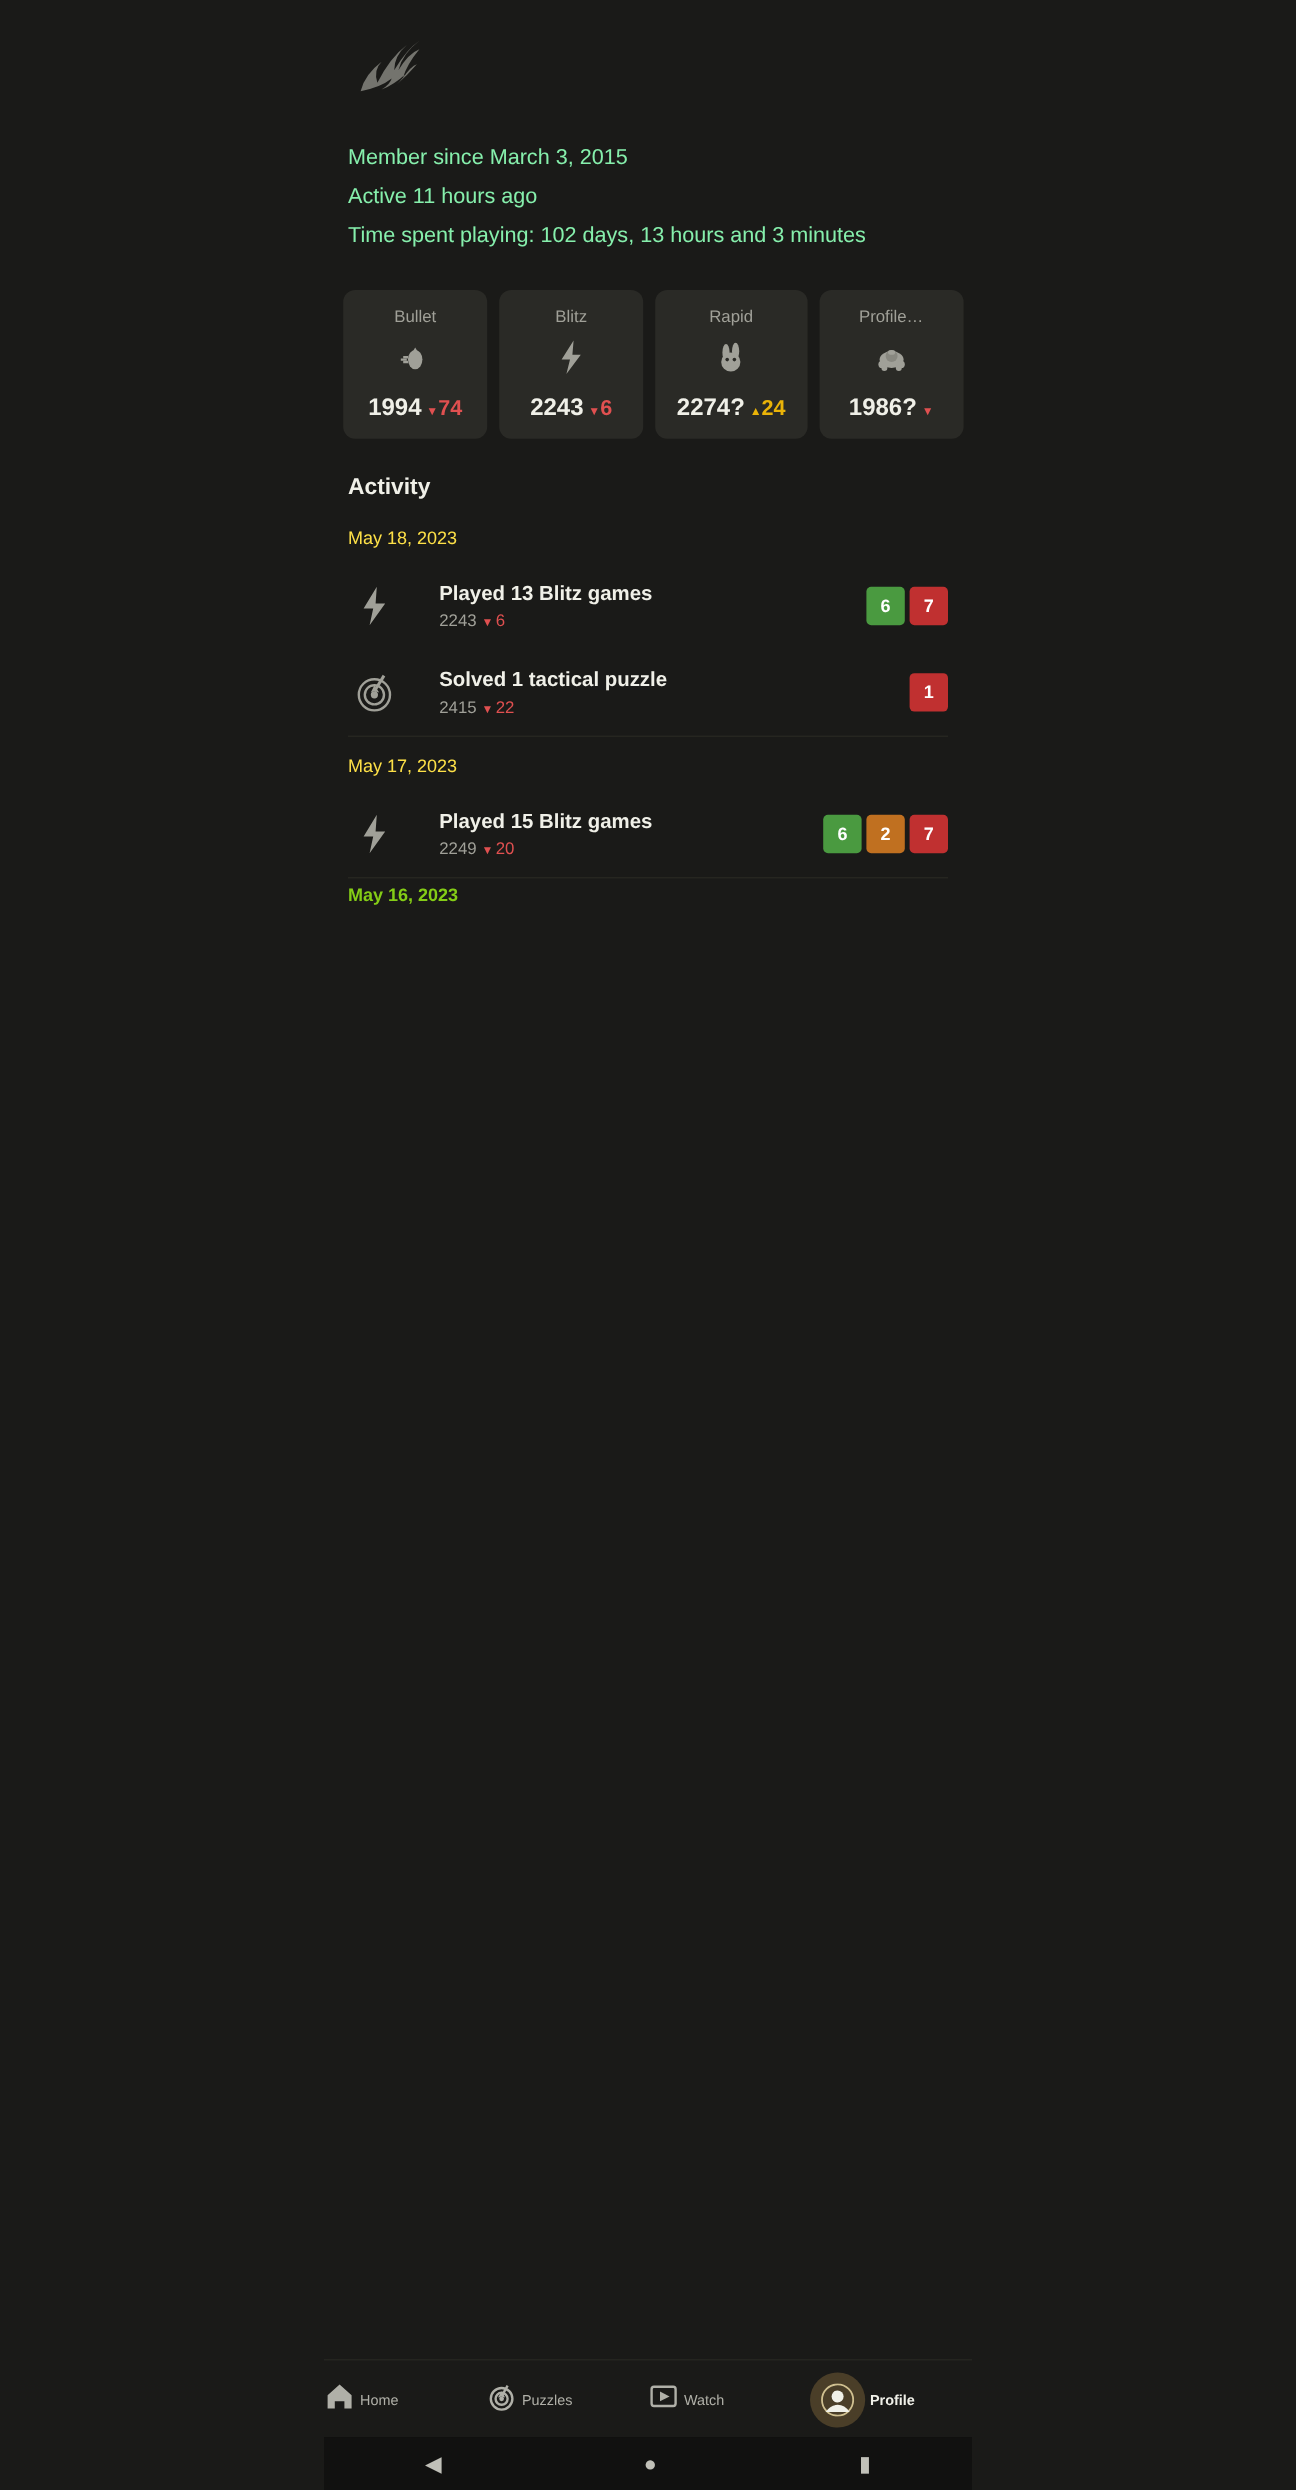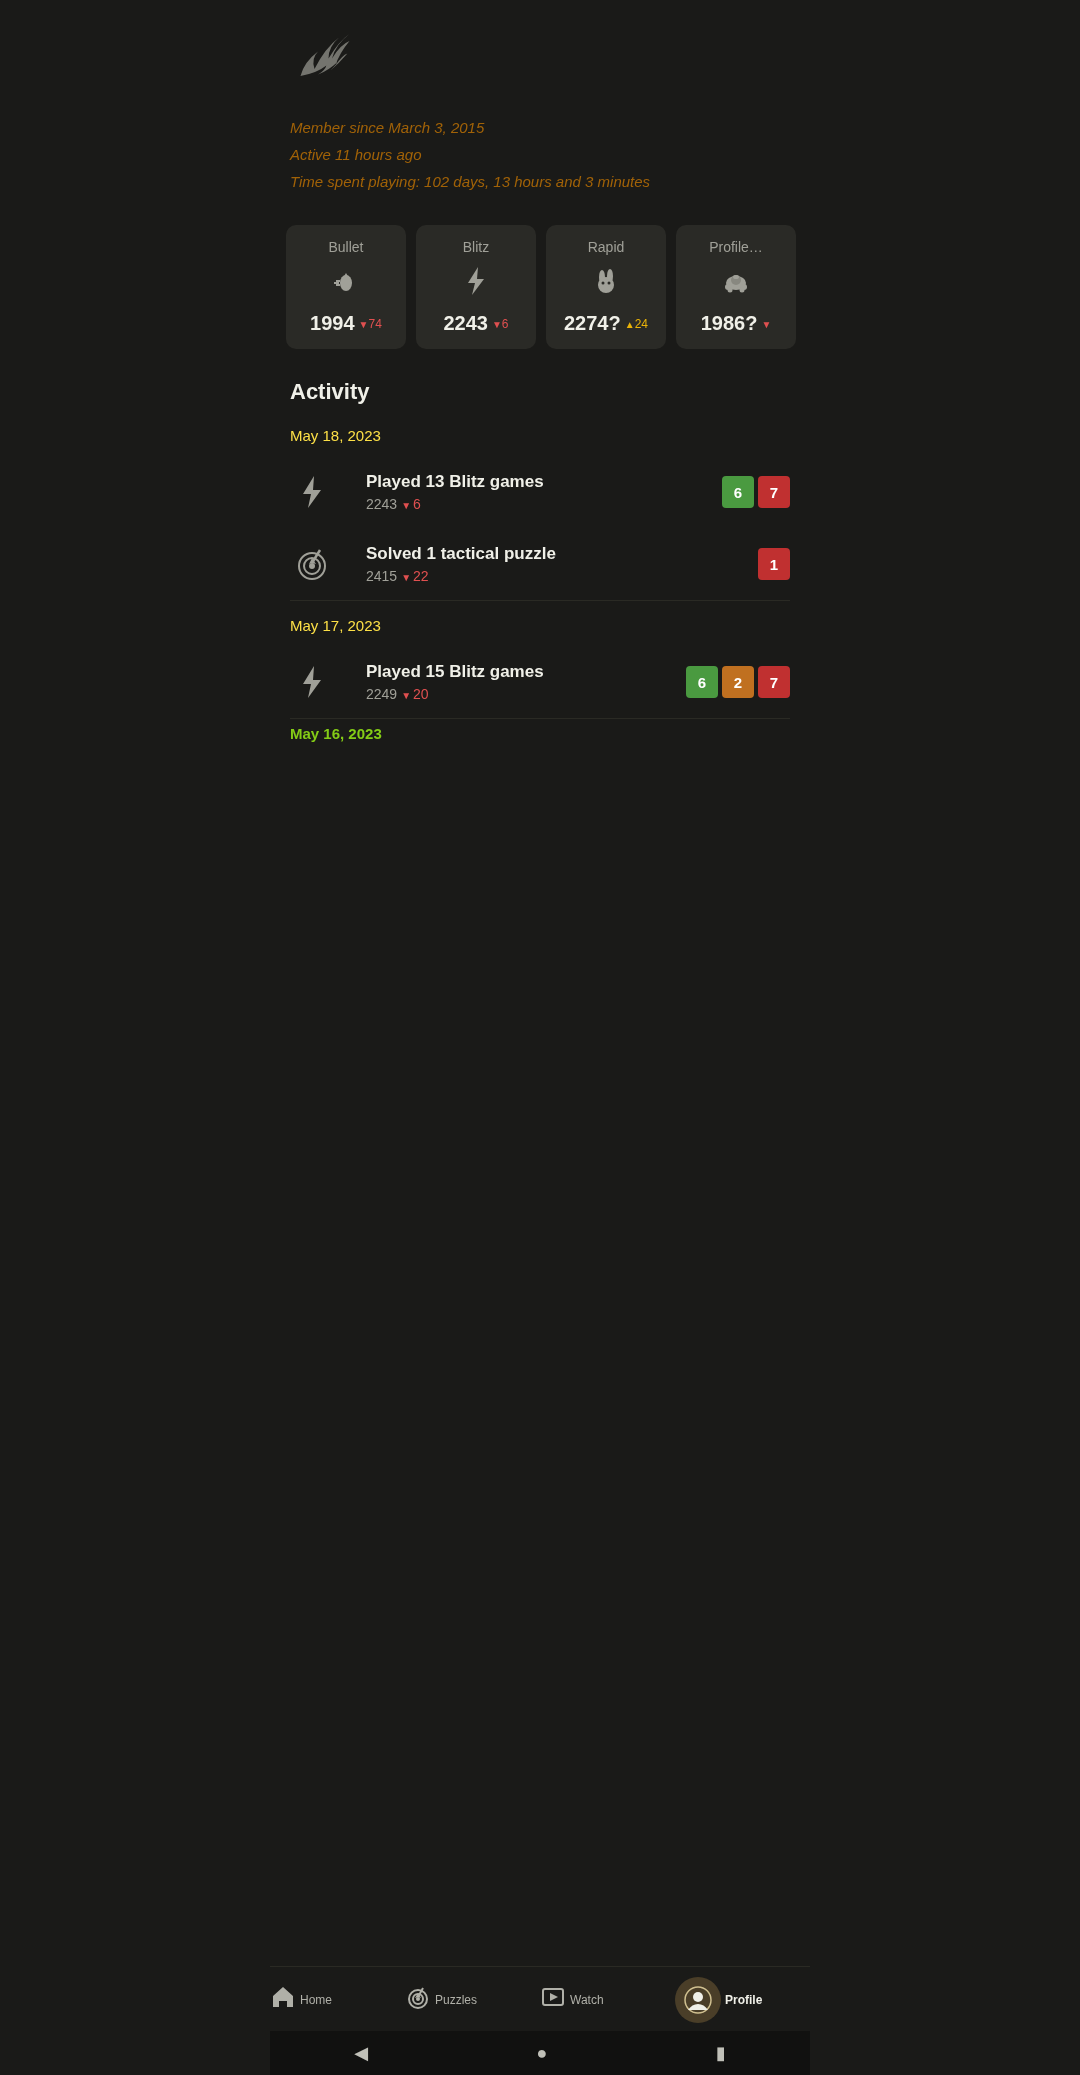--- a/index.html
+++ b/index.html
@@ -25,24 +25,23 @@
       width: 70px;
       height: 70px;
       opacity: 0.75;
     }
 
     .user-info {
       padding: 10px 20px 20px 20px;
     }
 
     .user-info p {
-      color: #a16207;
-      font-size: 15px;
+      color: #86efac;
+      font-size: 18px;
       line-height: 1.8;
-      font-style: italic;
     }
 
     .ratings-row {
       display: flex;
       gap: 10px;
       padding: 10px 16px 20px 16px;
       overflow-x: auto;
       scrollbar-width: none;
       text-align: right;
     }
@@ -74,22 +73,22 @@
     .rating-value {
       font-size: 20px;
       font-weight: bold;
       color: #f0f0e8;
       display: flex;
       align-items: center;
       gap: 4px;
     }
 
     .rating-change {
-      font-size: 12px;
-      font-weight: normal;
+      font-size: 18px;
+      font-weight: bold;
     }
 
     .rating-change.down {
       color: #e05050;
     }
 
     .rating-change.up {
       color: #eab308;
     }
 
@@ -97,21 +96,21 @@
       content: '▼';
       font-size: 10px;
     }
 
     .triangle-up::before {
       content: '▲';
       font-size: 10px;
     }
 
     .section-title {
-      font-size: 22px;
+      font-size: 19px;
       font-weight: bold;
       color: #f0f0e8;
       padding: 10px 20px 16px 20px;
     }
 
     .date-header {
       font-size: 15px;
       font-weight: 400;
       color: #fde047;
       padding: 6px 20px 12px 20px;

